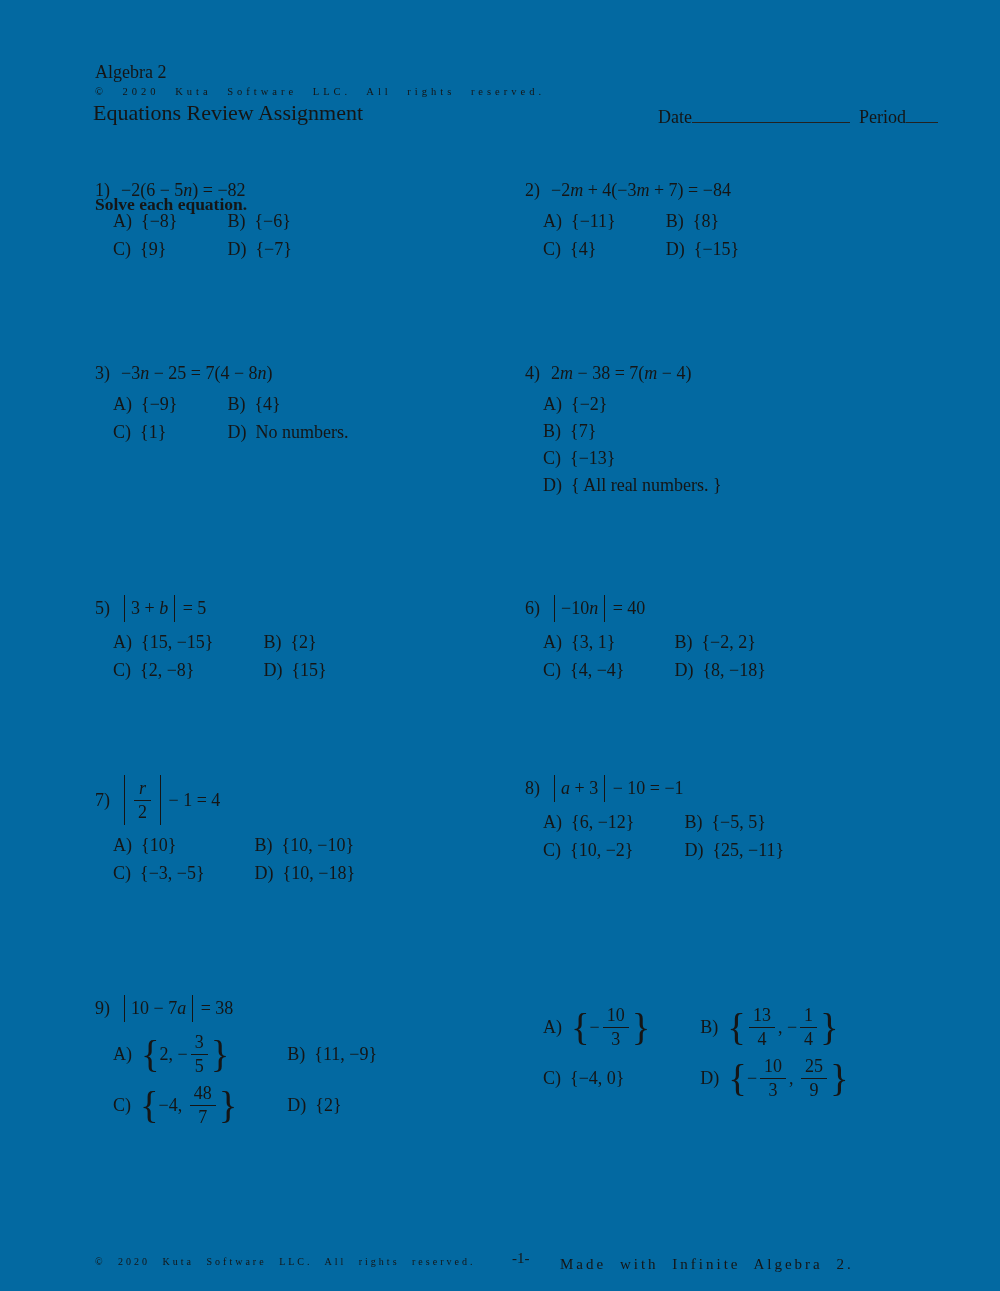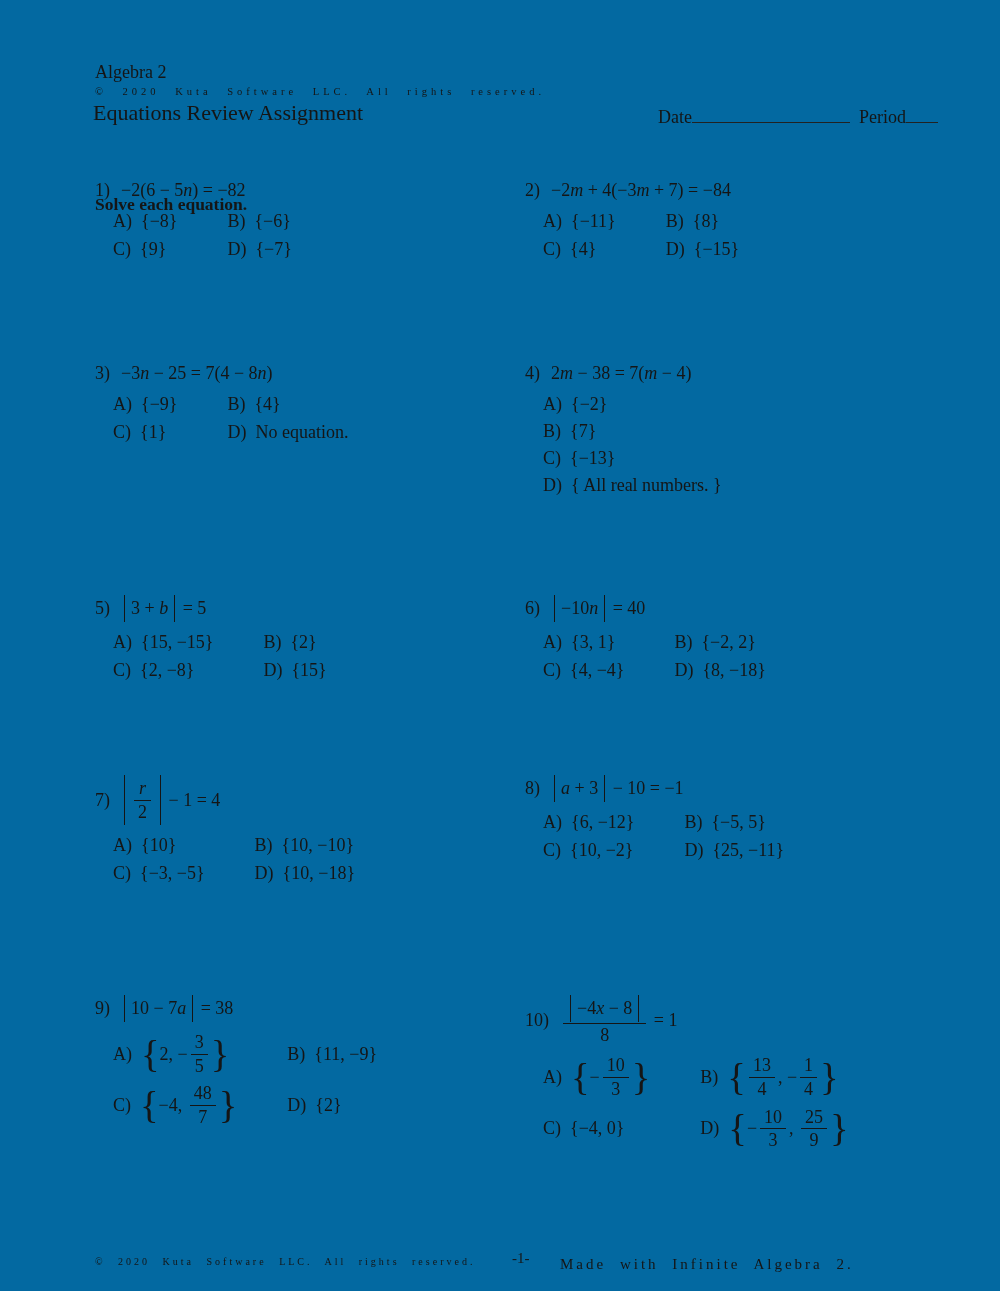--- a/index.html
+++ b/index.html
@@ -161,21 +161,21 @@
           </div>
           <div class="option">
             <span>C)</span>
             <span class="math">
               <span>{1}</span>
             </span>
           </div>
           <div class="option">
             <span>D)</span>
             <span class="math">
-              <span>No equation.</span>
+              <span>No numbers.</span>
             </span>
           </div>
         </div>
       </div>
       <div class="problem" style="left: 525px; top: 363px;">
         <div class="eq-line">
           <span class="pnum">4)</span>
           <span class="math">
             <span>2</span>
             <span class="var">m</span>
@@ -386,27 +386,20 @@
           </div>
           <div class="option">
             <span>D)</span>
             <span class="math">
               <span>{2}</span>
             </span>
           </div>
         </div>
       </div>
       <div class="problem" style="left: 525px; top: 995px;">
-        <div class="eq-line">
-          <span class="pnum">10)</span>
-          <span class="math">
-            <span class="frac"><span class="math num"><span class="math abs"><span>−4</span><span class="var">x</span><span> − 8</span></span></span><span class="math den"><span>8</span></span></span>
-            <span> = 1</span>
-          </span>
-        </div>
         <div class="options grid">
           <div class="option">
             <span>A)</span>
             <span class="math">
               <span class="big">{</span>
               <span>−</span>
               <span class="frac"><span class="math num"><span>10</span></span><span class="math den"><span>3</span></span></span>
               <span class="big">}</span>
             </span>
           </div>

